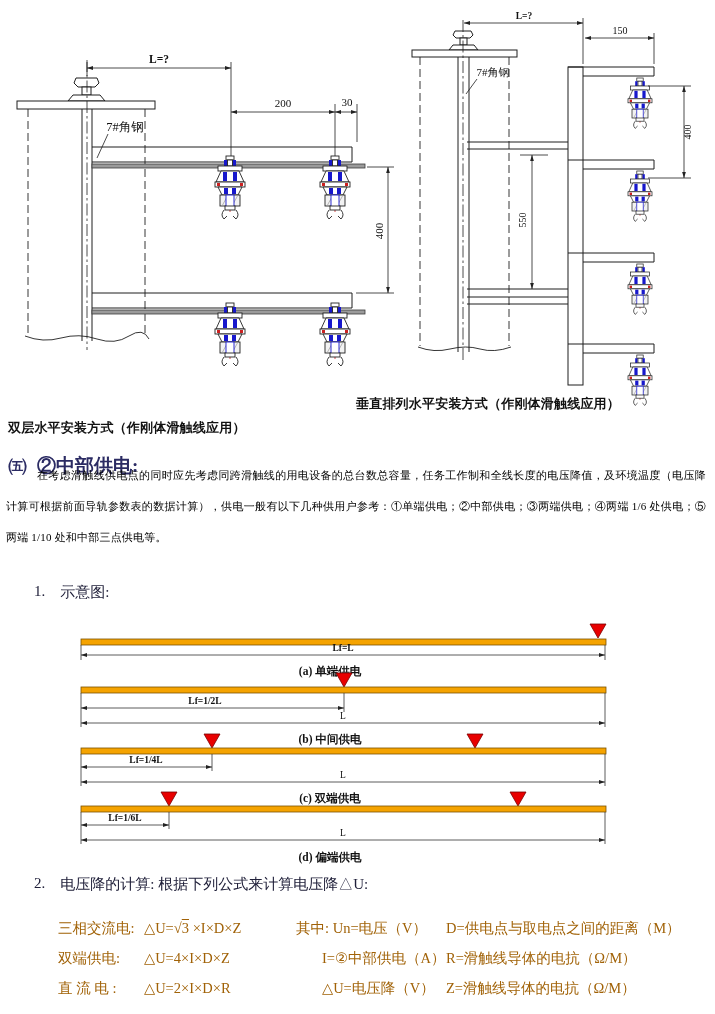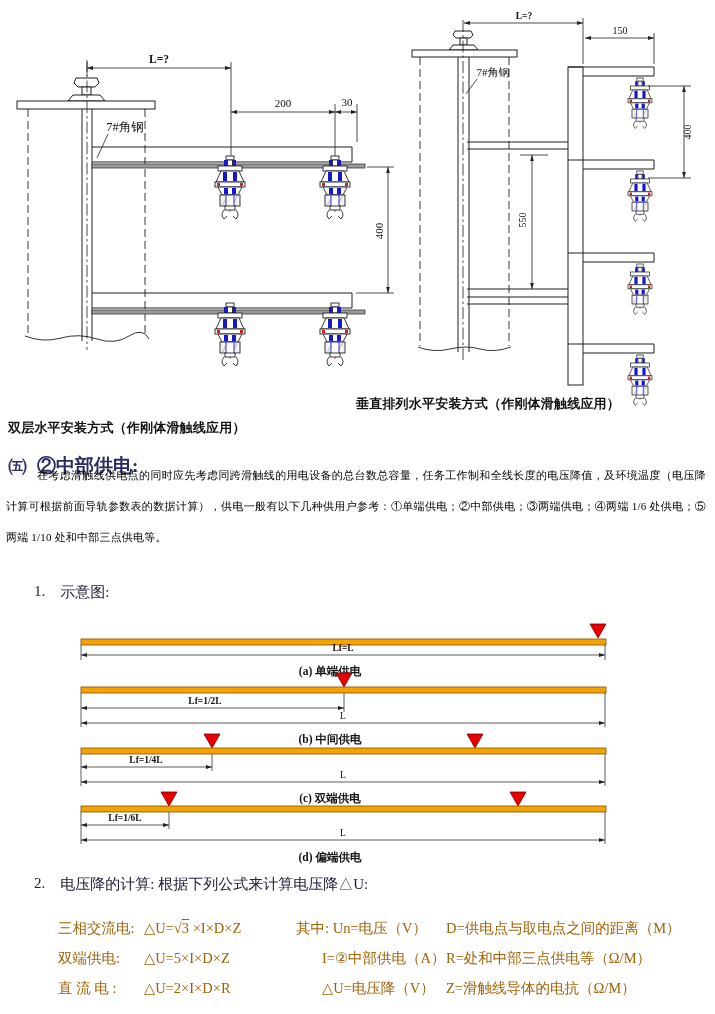--- a/index.html
+++ b/index.html
@@ -290,23 +290,23 @@
 
   <div class="abs formulas">
     <div class="f-row">
       <span class="f-label">三相交流电:</span>
       <span class="f-formula"><span>△U=√</span><span class="sqrt">3</span><span> ×I×D×Z</span></span>
       <span class="f-mid">其中: Un=电压（V）</span>
       <span class="f-right">D=供电点与取电点之间的距离（M）</span>
     </div>
     <div class="f-row">
       <span class="f-label">双端供电:</span>
-      <span class="f-formula"><span>△U=5×I×D×Z</span></span>
+      <span class="f-formula"><span>△U=4×I×D×Z</span></span>
       <span class="f-mid indent">I=②中部供电（A）</span>
-      <span class="f-right">R=处和中部三点供电等（Ω/M）</span>
+      <span class="f-right">R=滑触线导体的电抗（Ω/M）</span>
     </div>
     <div class="f-row">
       <span class="f-label">直 流 电 :</span>
       <span class="f-formula"><span>△U=2×I×D×R</span></span>
       <span class="f-mid indent">△U=电压降（V）</span>
       <span class="f-right">Z=滑触线导体的电抗（Ω/M）</span>
     </div>
   </div>
 
 </div>

